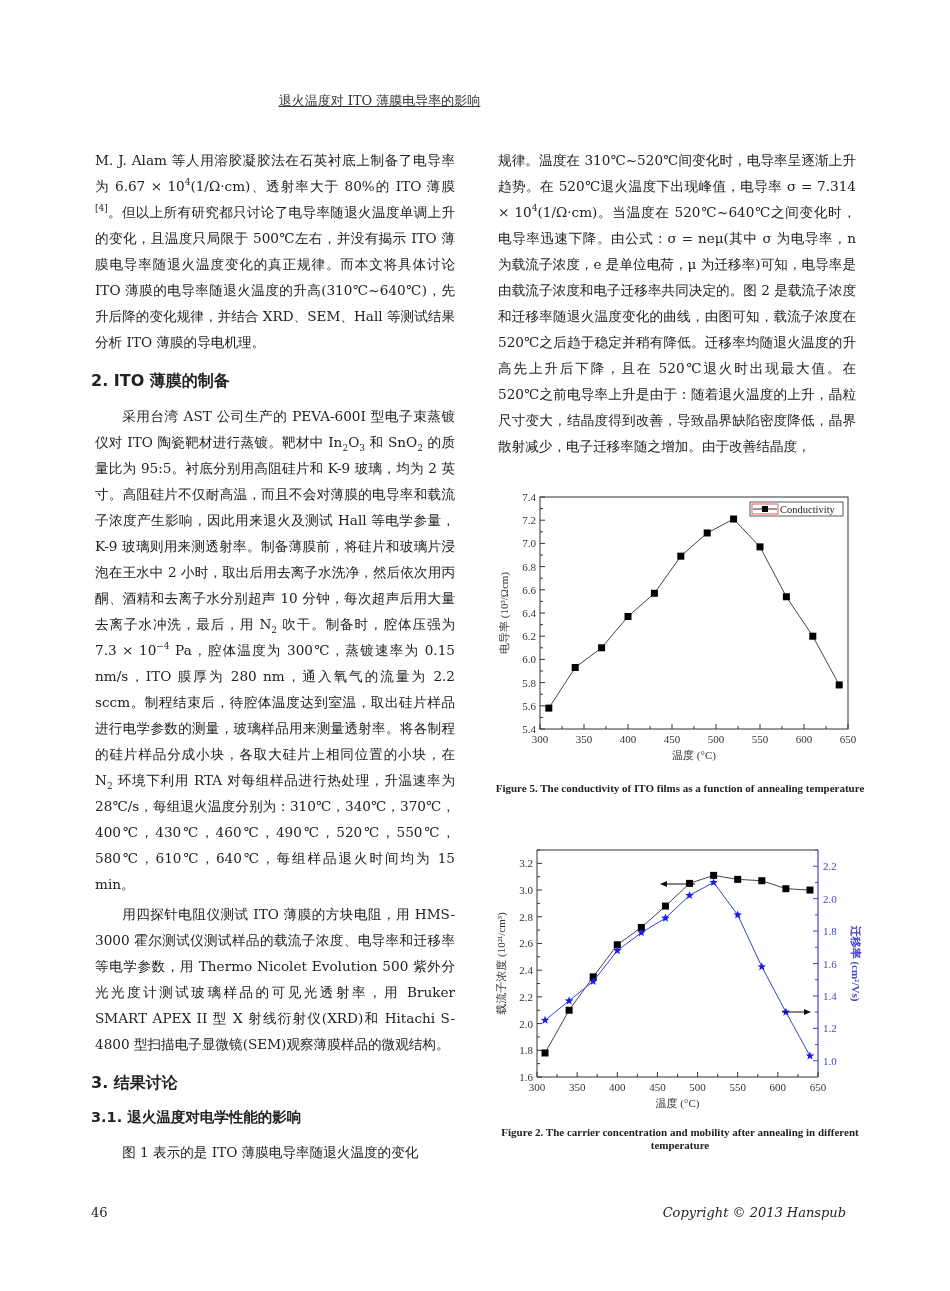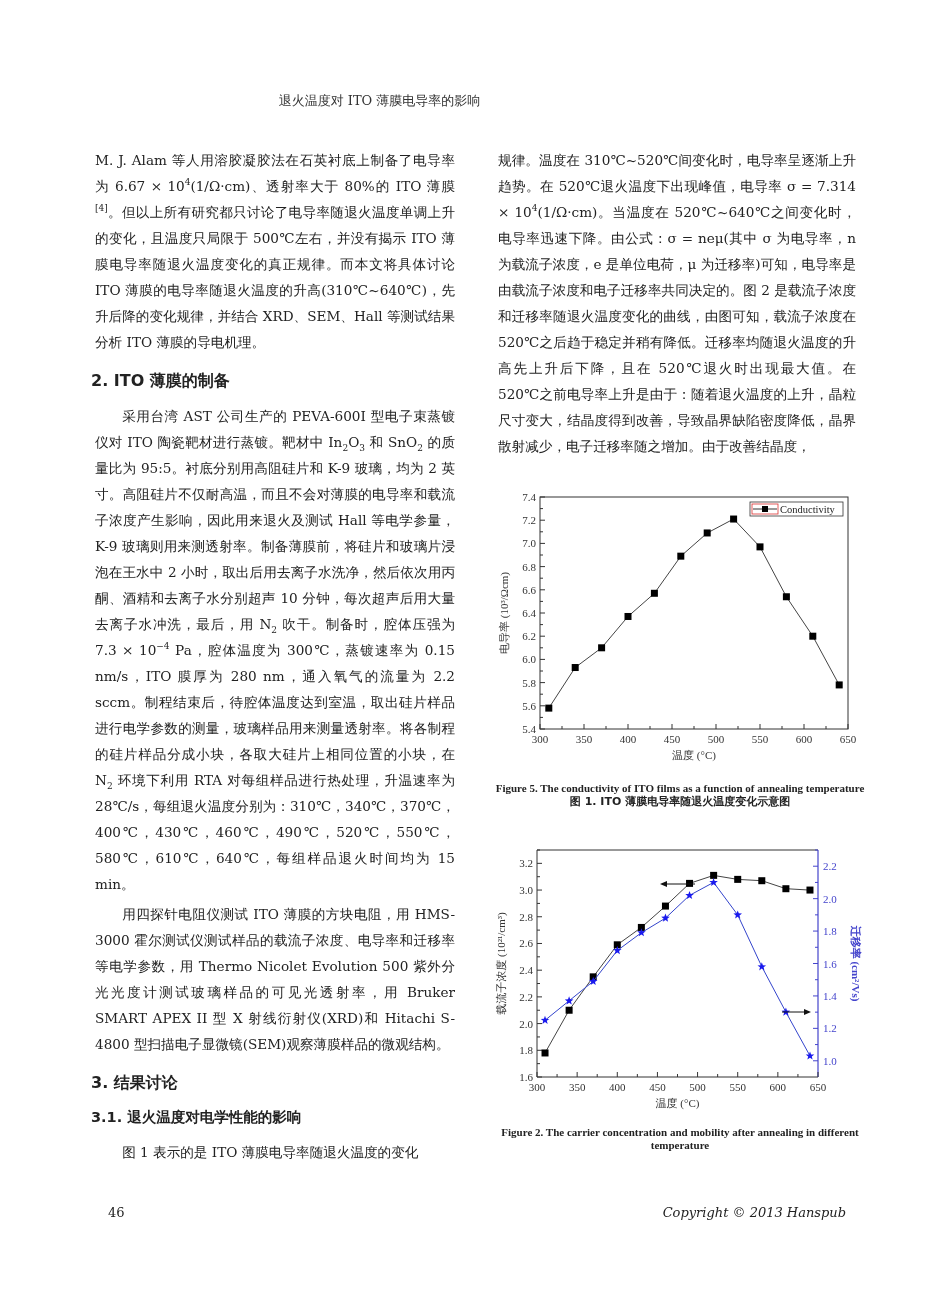--- a/index.html
+++ b/index.html
@@ -1,33 +1,33 @@
 <!DOCTYPE html>
 <html><head>
 <meta charset="utf-8">
 <style>
   html, body { margin: 0; padding: 0; background: #ffffff; }
   body { width: 950px; height: 1291px; position: relative; overflow: hidden;
          font-family: "DejaVu Serif", "Liberation Serif", serif; color: #222; }
   .running-head { position: absolute; top: 92px; left: 0; width: 759px; text-align: center;
-                  font-size: 13px; color: #333; }
+                  font-size: 13px; color: #333; text-decoration: underline; }
   .col { position: absolute; font-size: 13.6px; line-height: 26px; text-align: justify; color: #222; }
   .col-left { left: 91px; top: 143px; width: 368px; }
   .col-right { left: 494px; top: 143px; width: 366px; }
   .para { margin: 4px; }
   .indent { text-indent: 2em; }
   h2.sec { font-family: "DejaVu Sans", "Liberation Sans", sans-serif; font-weight: bold; font-size: 16px;
            margin: 14px 0 10px 0; line-height: 24px; }
   h3.subsec { font-family: "DejaVu Sans", "Liberation Sans", sans-serif; font-weight: bold; font-size: 14.5px;
               margin: 10px 0 10px 0; line-height: 24px; }
   .figure { position: absolute; }
   .caption { position: absolute; text-align: center; font-weight: bold; font-size: 11px; line-height: 13px;
              font-family: "Liberation Serif", serif; }
   .caption .zh { font-family: "DejaVu Sans", "Liberation Sans", sans-serif; font-size: 11px; }
-  .footer-left { position: absolute; left: 108px; top: 1205px; font-size: 13px; }
+  .footer-left { position: absolute; left: 91px; top: 1205px; font-size: 13px; }
   .footer-right { position: absolute; right: 104px; top: 1205px; font-size: 13px; font-style: italic; }
   svg text { font-family: "Liberation Serif", serif; }
   sup, sub { font-size: 9px; line-height: 0; }
 </style>
 </head>
 <body>
 
 <div class="running-head">退火温度对 ITO 薄膜电导率的影响</div>
 
 <div class="col col-left">
@@ -127,21 +127,20 @@
         <rect x="750" y="502" width="93" height="14" fill="#fff" stroke="#333" stroke-width="0.8"></rect>
         <rect x="752" y="504" width="26" height="10" fill="none" stroke="#d33" stroke-width="0.8"></rect>
         <line x1="753" y1="509" x2="777" y2="509" stroke="#333"></line>
         <rect x="762" y="506" width="6" height="6" fill="#000"></rect>
         <text x="780" y="513" font-size="10.5" fill="#222">Conductivity</text>
       </g>
     </g>
 </svg>
 <div class="caption" style="left:490px;top:782px;width:380px;">
   <div>Figure 5. The conductivity of ITO films as a function of annealing temperature</div>
-  <div class="zh">图 1. ITO 薄膜电导率随退火温度变化示意图</div>
 </div>
 
 <svg class="figure" style="left:490px;top:845px;" width="380" height="270" viewBox="490 845 380 270">
   <g id="fig2-axes">
       <line x1="537" y1="850" x2="818" y2="850" stroke="#333"></line>
       <line x1="537" y1="850" x2="537" y2="1077" stroke="#333"></line>
       <line x1="537" y1="1077" x2="818" y2="1077" stroke="#333"></line>
       <line x1="818" y1="850" x2="818" y2="1077" stroke="#4444cc" stroke-width="1.2"></line>
       <line x1="537" y1="1077" x2="537" y2="1072" stroke="#333"></line>
       <line x1="557.0714285714286" y1="1077" x2="557.0714285714286" y2="1074" stroke="#333"></line>

